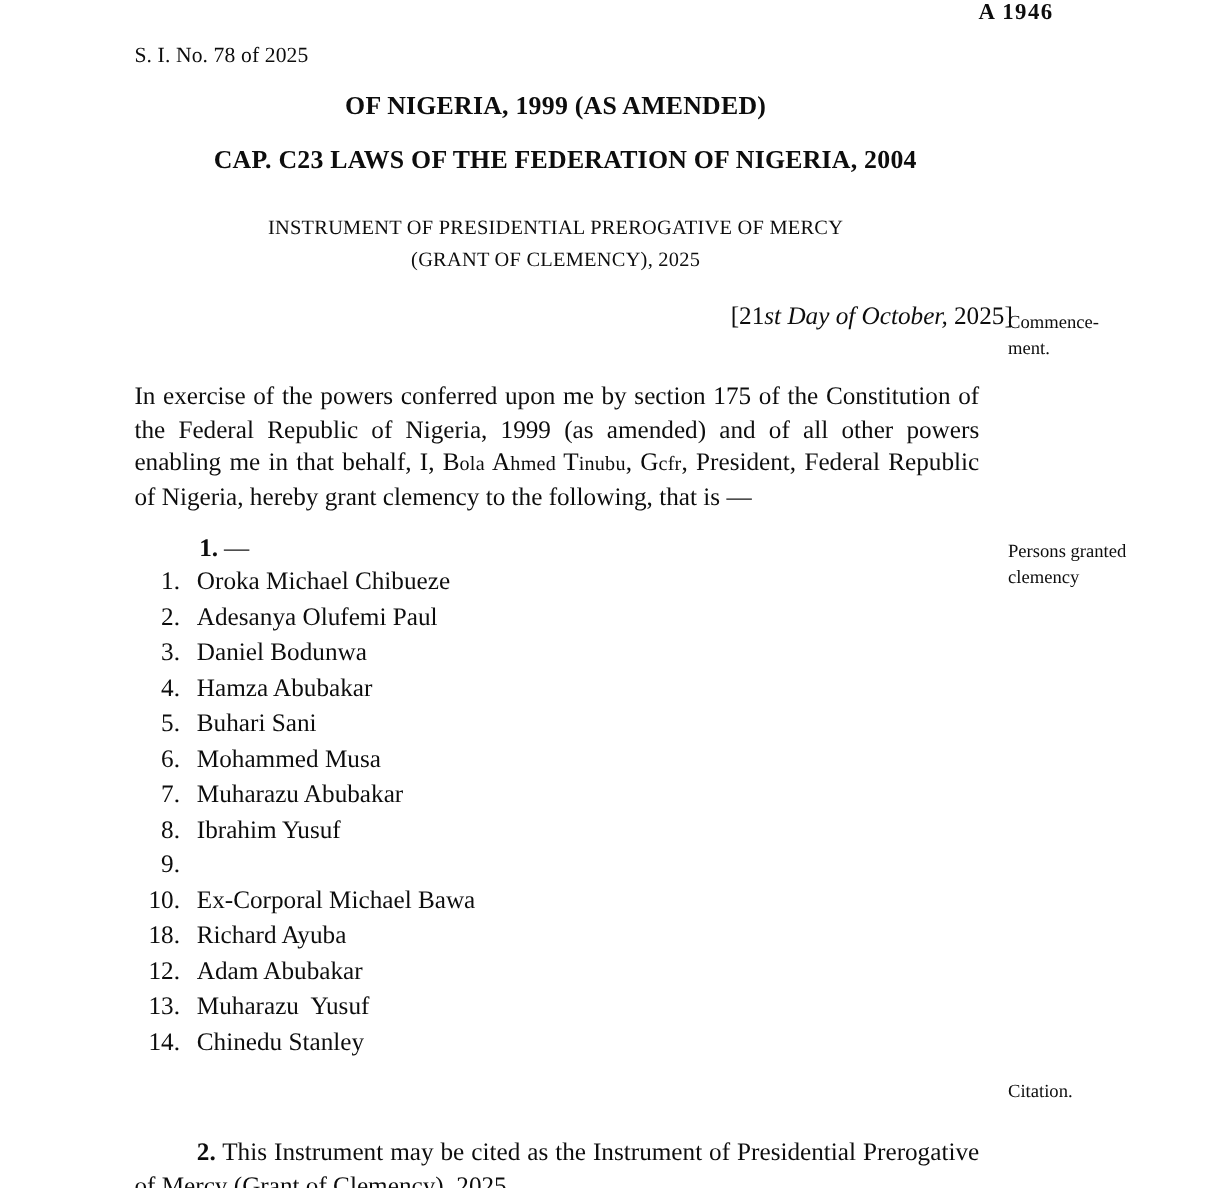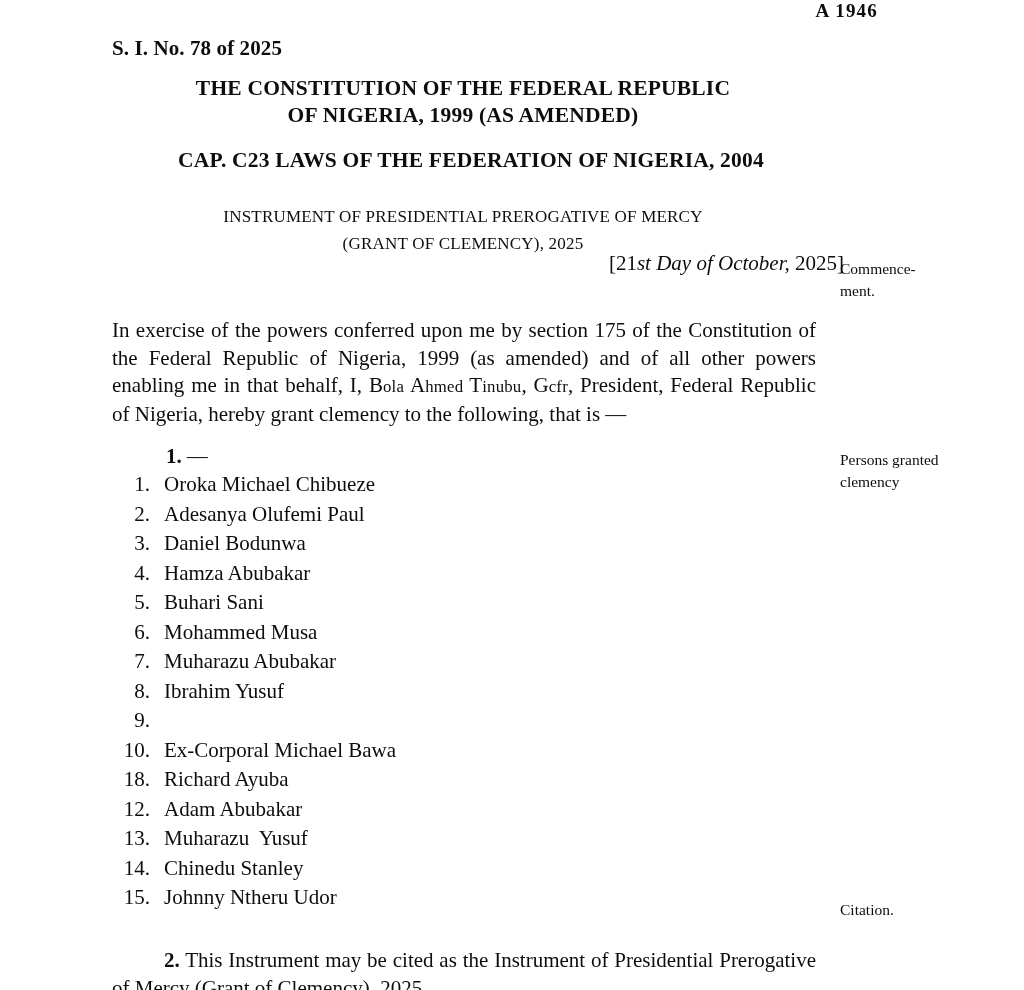--- a/index.html
+++ b/index.html
@@ -34,22 +34,22 @@
     font-weight: bold;
     font-size: 19px;
     letter-spacing: 1.2px;
   }
 
   
   .si-number {
     position: absolute;
     top: 36px;
     left: 112px;
-    font-weight: bold;
-    font-size: 21px;
+    font-weight: normal;
+    font-size: 18px;
     letter-spacing: 0.1px;
   }
 
   
   .title-block {
     position: absolute;
     top: 75px;
     left: 0;
     width: 926px;
     text-align: center;
@@ -167,21 +167,20 @@
 <body>
 
 <div class="page">
 
   <div class="page-header">A  1946</div>
 
   <div class="si-number">S. I. No. 78 of 2025</div>
 
   <div class="title-block">
     <div class="title-main">
-      <div>THE CONSTITUTION OF THE FEDERAL REPUBLIC</div>
       <div>OF NIGERIA, 1999 (AS AMENDED)</div>
     </div>
     <div class="title-cap">CAP. C23 LAWS OF THE FEDERATION OF NIGERIA, 2004</div>
     <div class="title-instrument">
       <div>INSTRUMENT OF PRESIDENTIAL PREROGATIVE OF MERCY</div>
       <div>(GRANT OF CLEMENCY), 2025</div>
     </div>
   </div>
 
   <div class="date-line">
@@ -245,24 +244,20 @@
         <span class="name-text">Adam Abubakar</span>
       </li>
       <li class="name-row">
         <span class="name-num">13.</span>
         <span class="name-text">Muharazu  Yusuf</span>
       </li>
       <li class="name-row">
         <span class="name-num">14.</span>
         <span class="name-text">Chinedu Stanley</span>
       </li>
-      <li class="name-row">
-        <span class="name-num">15.</span>
-        <span class="name-text">Johnny Ntheru Udor</span>
-      </li>
     </ul>
 
   <p class="body-para" id="citation-para">
     <span class="num">2.</span><span> This Instrument may be cited as the Instrument of Presidential Prerogative of Mercy (Grant of Clemency), 2025.</span>
   </p>
 
   <div class="margin-note" id="note-commencement">Commence-<br>ment.</div>
   <div class="margin-note" id="note-persons">Persons granted clemency</div>
   <div class="margin-note" id="note-citation">Citation.</div>
 

